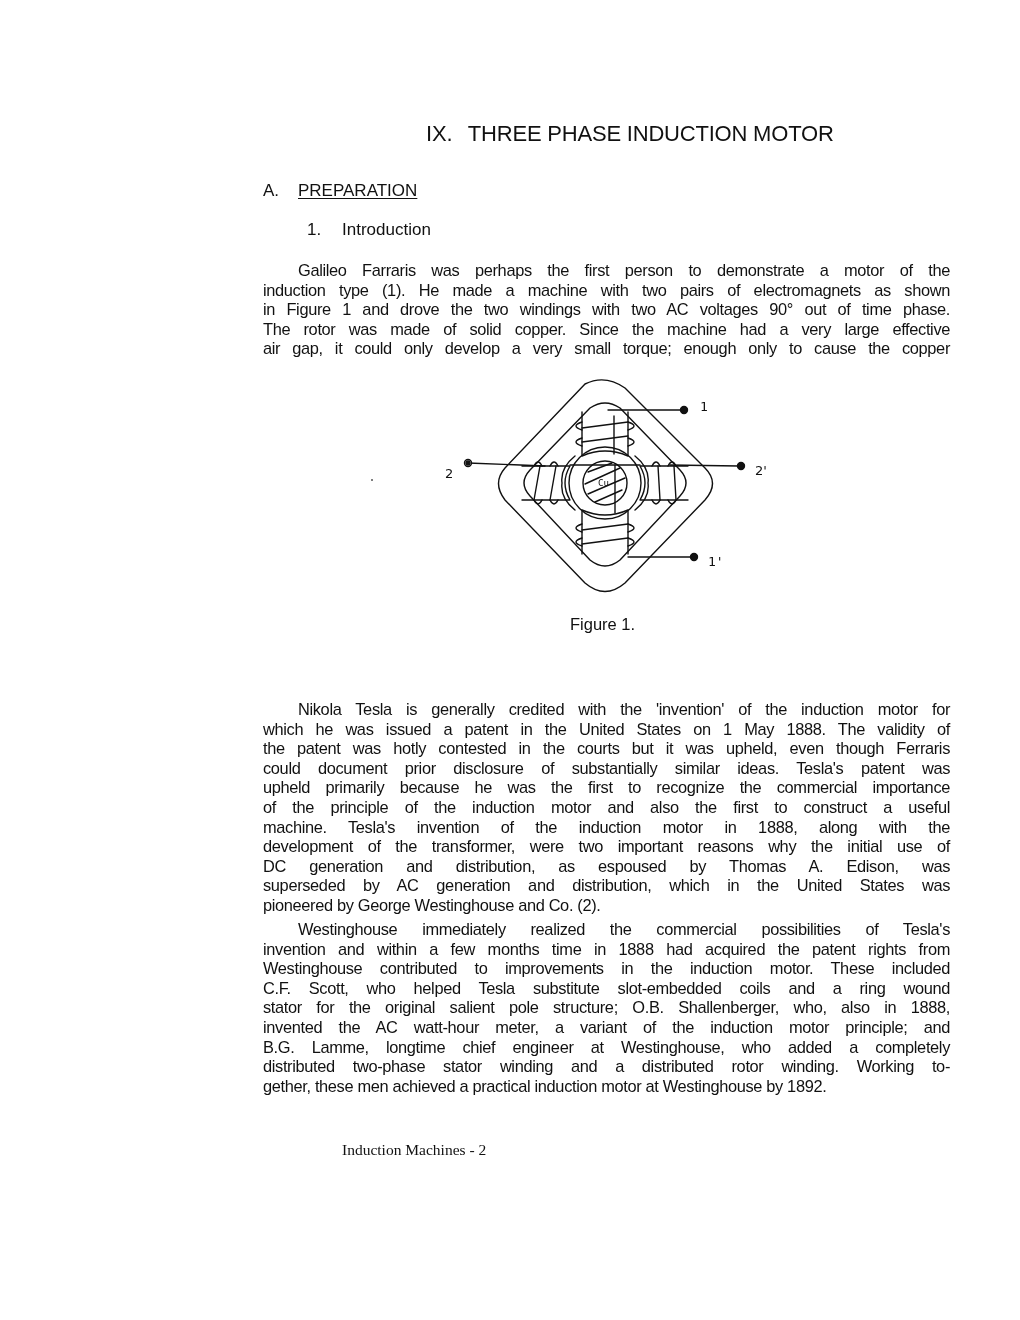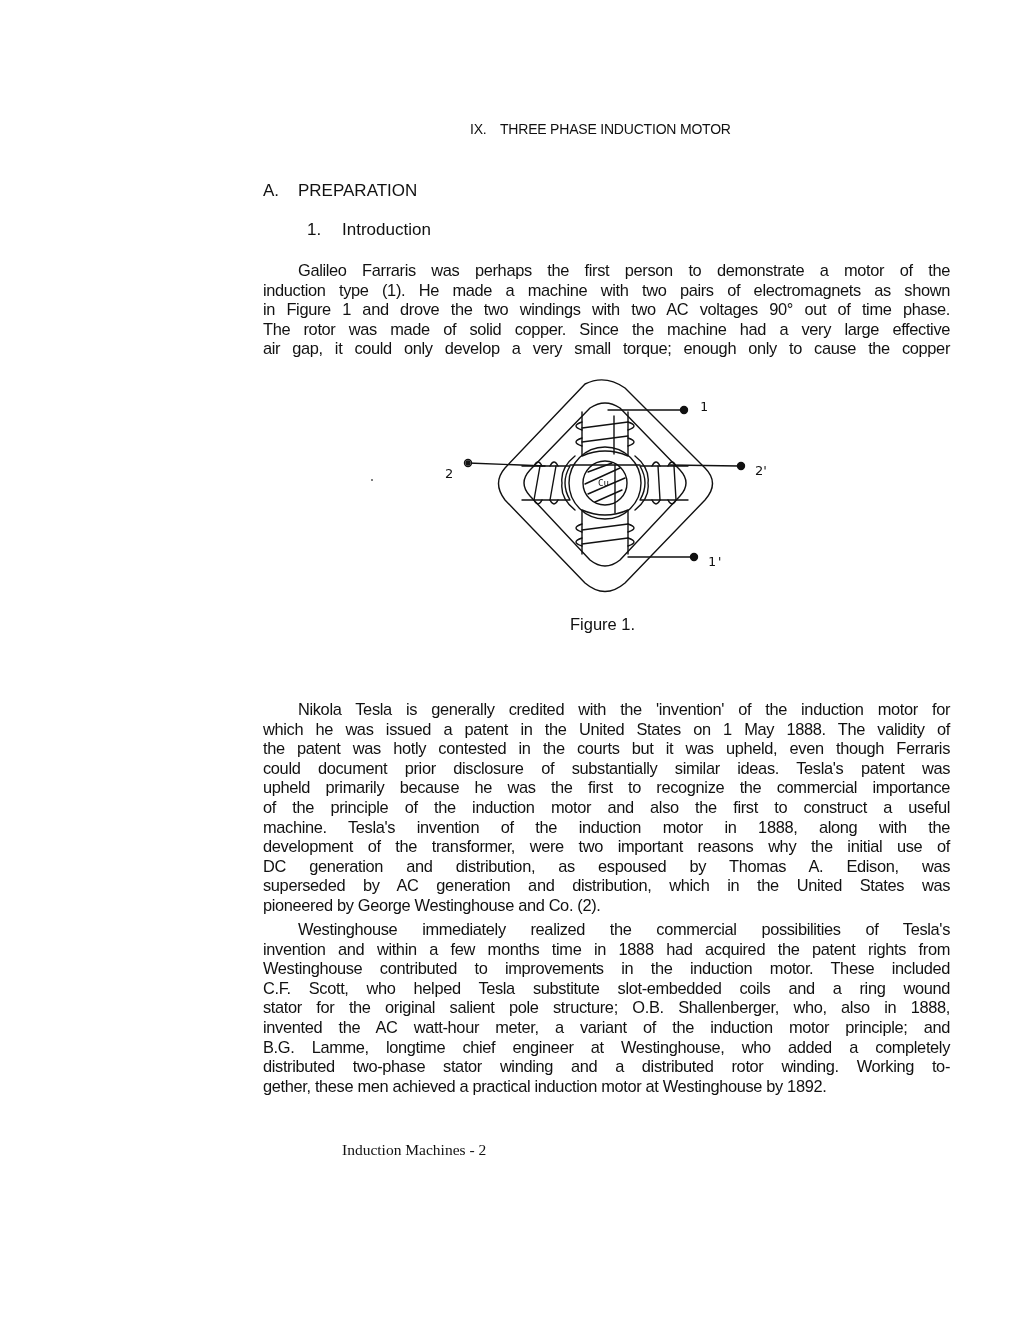--- a/index.html
+++ b/index.html
@@ -1,24 +1,24 @@
 <!DOCTYPE html>
 <html><head>
 <meta charset="utf-8">
 <style>
   html, body { margin: 0; padding: 0; background: #ffffff; }
   body { width: 1020px; height: 1320px; position: relative; overflow: hidden; color: #111; }
   .page { position: absolute; left: 0; top: 0; width: 1020px; height: 1320px; }
   .sans { font-family: "Liberation Sans", "DejaVu Sans", sans-serif; }
   .serif { font-family: "Liberation Serif", "DejaVu Serif", serif; }
-  .chapter-title { position: absolute; top: 121px; left: 426px; font-size: 14px; letter-spacing: -0.2px; white-space: nowrap; margin-left: 44px; }
+  .chapter-title { position: absolute; top: 121px; left: 426px; font-size: 22px; letter-spacing: -0.2px; white-space: nowrap; }
   .chapter-title .num { margin-right: 10px; }
   .section-heading { position: absolute; top: 181px; left: 263px; font-size: 17px; white-space: nowrap; }
   .section-heading .letter { display: inline-block; width: 35px; }
-  .section-heading .label { text-underline-offset: 2px; }
+  .section-heading .label { text-decoration: underline; text-underline-offset: 2px; }
   .sub-heading { position: absolute; top: 220px; left: 263px; font-size: 17px; white-space: nowrap; margin-left: 44px; }
   .sub-heading .n { display: inline-block; width: 35px; }
   .para { position: absolute; left: 263px; width: 687px; font-size: 16.4px; line-height: 19.6px; text-align: justify; letter-spacing: -0.35px; word-spacing: 0px; }
   .para .line { display: block; text-align: justify; text-align-last: justify; white-space: nowrap; height: 19.6px; }
   .para .line.last { text-align-last: left; }
   .para .line.indent { text-indent: 35px; }
   .p1 { top: 261px; }
   .p2 { top: 654px; margin-top: 46px; }
   .p3 { top: 920px; }
   .figure { position: absolute; left: 430px; top: 378px; width: 350px; height: 232px; }

